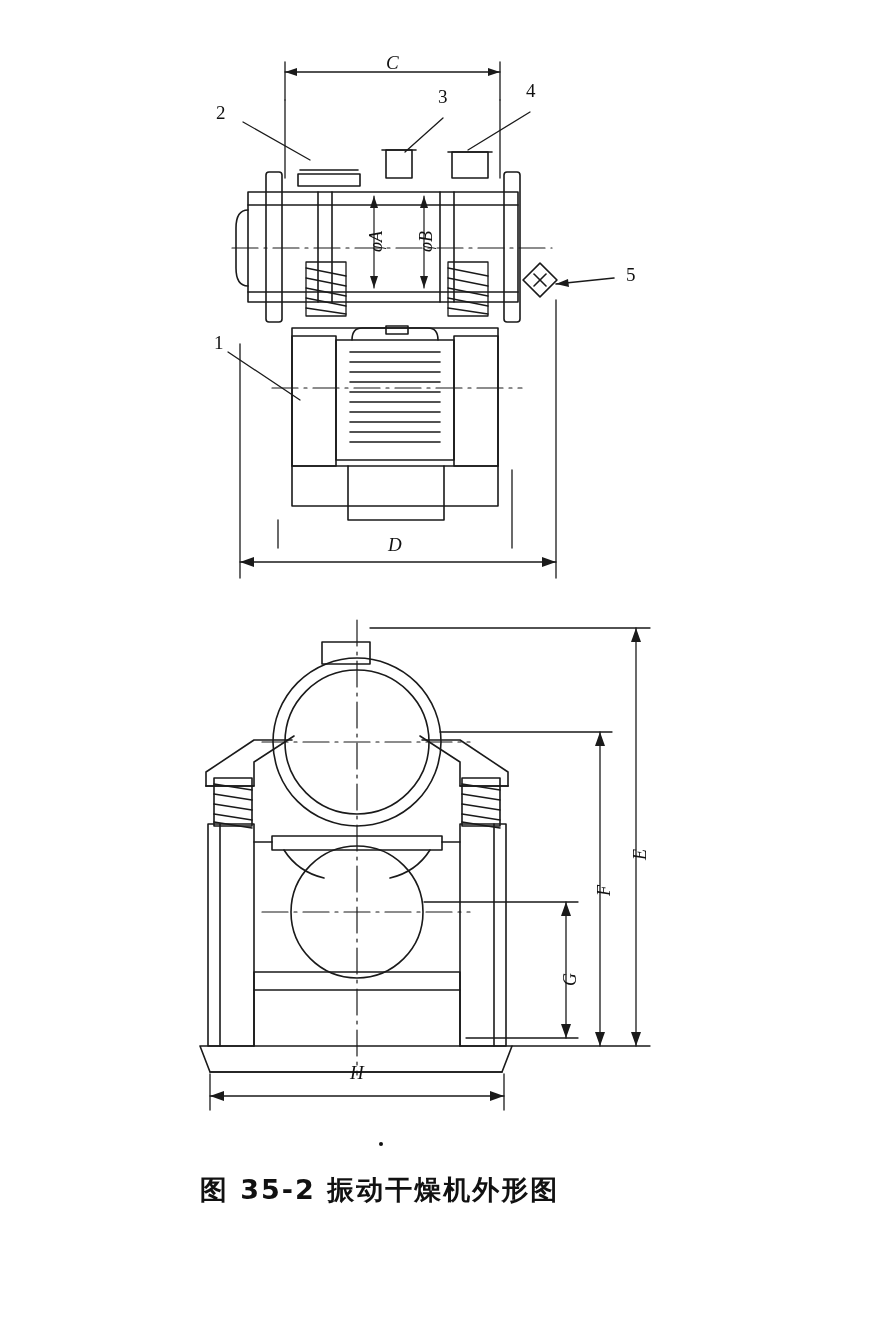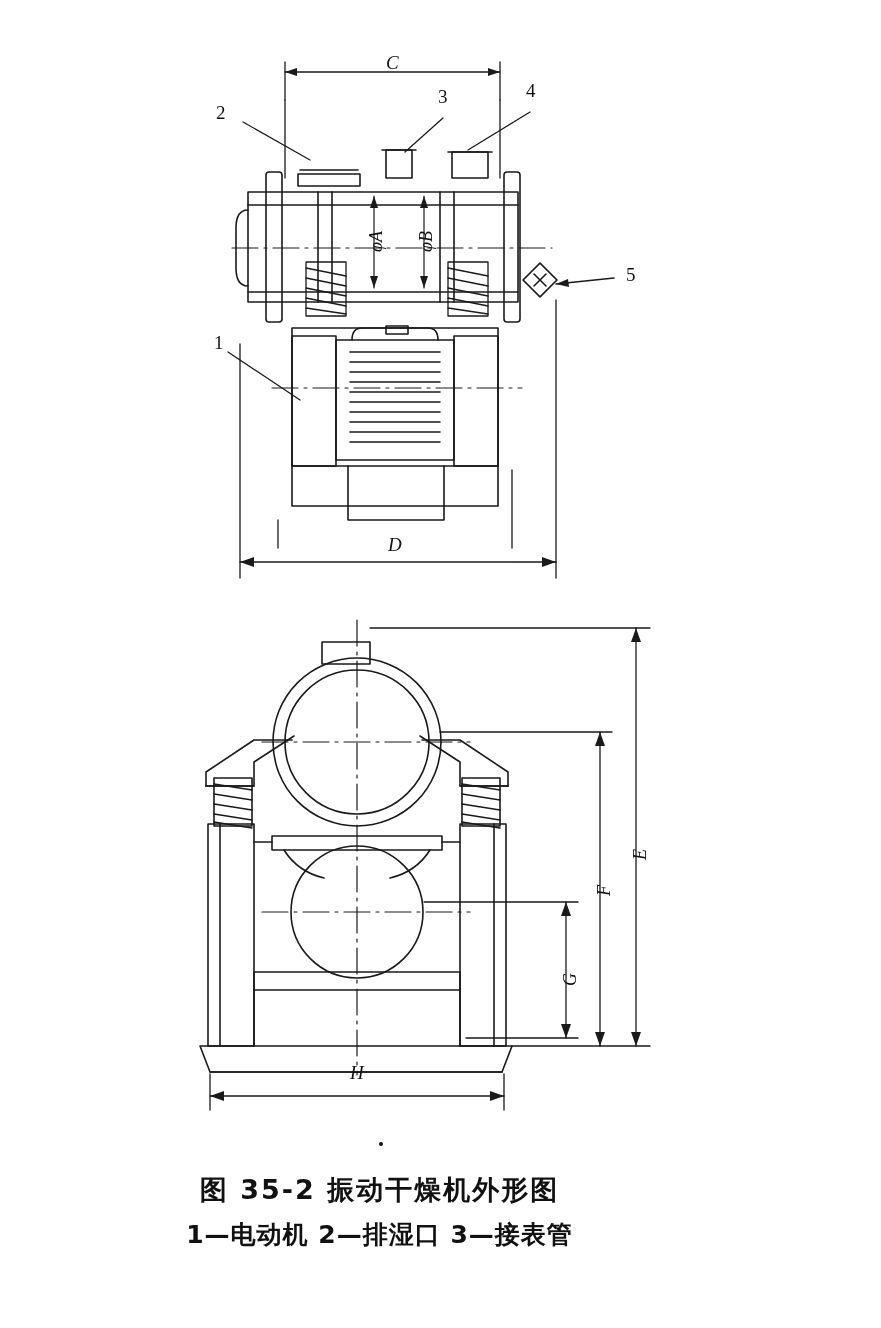--- a/index.html
+++ b/index.html
@@ -320,16 +320,15 @@
 
   <div class="vlbl" style="left:630px; top:860px;">E</div>
   <div class="vlbl" style="left:594px; top:896px;">F</div>
   <div class="vlbl" style="left:560px; top:986px;">G</div>
   <div class="lbl" style="left:350px; top:1062px;">H</div>
 
   <div class="dot" style="left:379px; top:1142px;"></div>
 
   <div class="caption-block" style="top:1172px;">
     <div class="caption-title">图 35-2    振动干燥机外形图</div>
-    <div class="caption-line">1—电动机   2—排湿口   3—接表管</div>
   </div>
 
 </div>
 
 </body></html>

